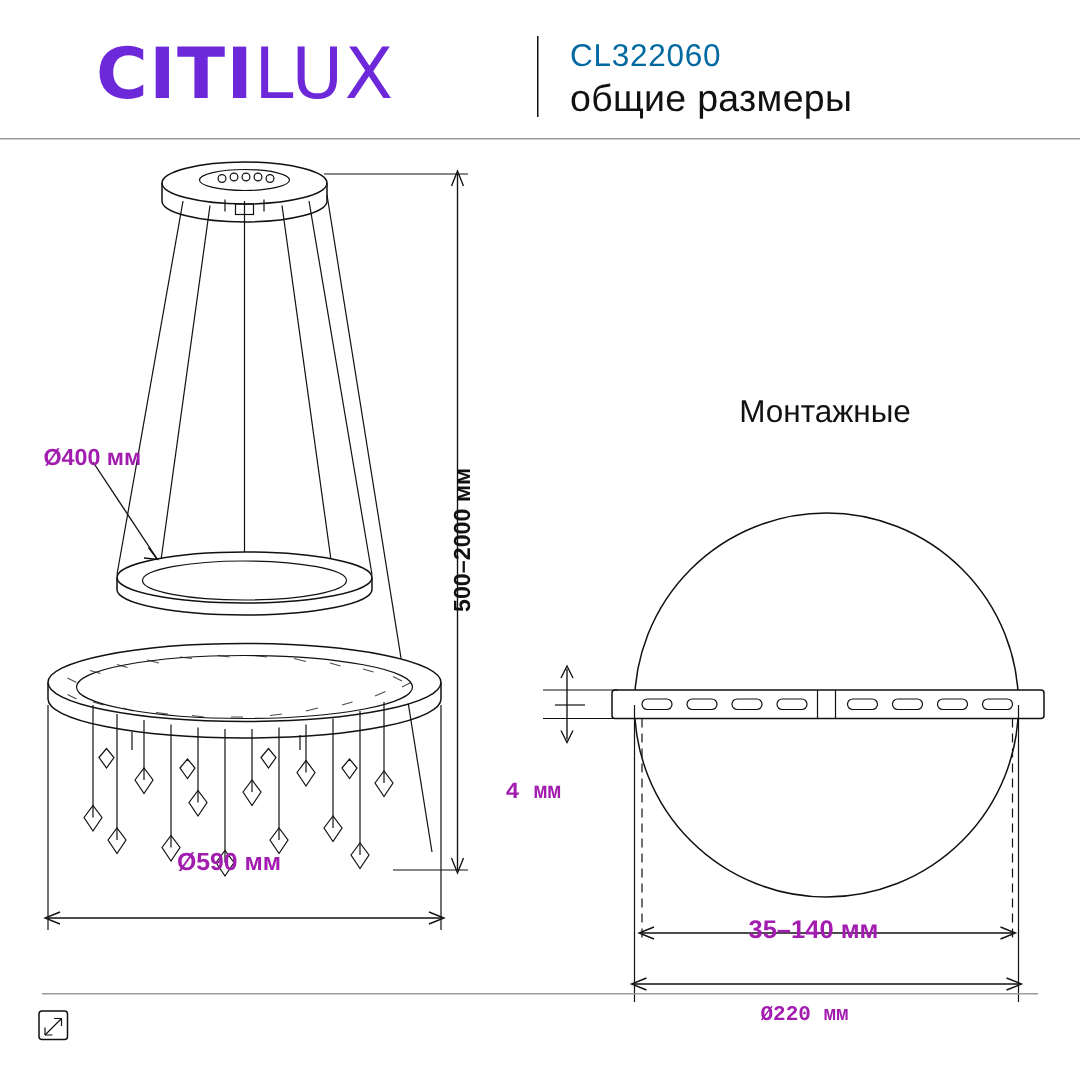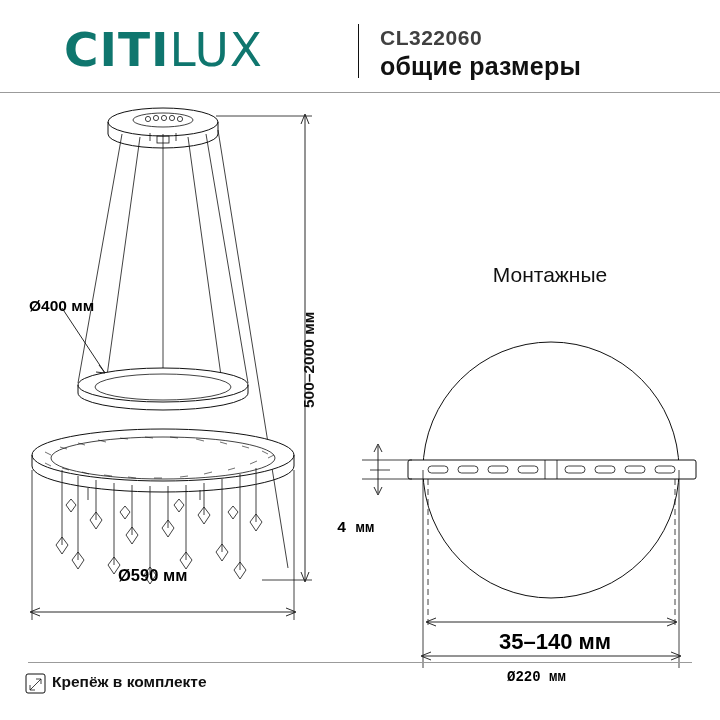--- a/index.html
+++ b/index.html
@@ -14,43 +14,43 @@
   .sheet{position:absolute;inset:0;}
 
   
   .header{position:absolute;left:0;top:0;width:720px;height:92px;}
   .logo{
     position:absolute;left:64px;top:22px;
     font-family:"DejaVu Sans", sans-serif;
     font-weight:bold;
     font-size:47px;
     letter-spacing:1px;
-    color:#0f766e;
+    color:#6d28d9;
     white-space:nowrap;
     text-align:right;
   }
   .logo .thin{font-weight:normal;}
   .hdr-divider{
     position:absolute;left:358px;top:24px;
     width:1px;height:54px;background:#111;
   }
   .hdr-code{
     position:absolute;left:380px;top:26px;
-    font-size:21px;font-weight:bold;color:#404040;letter-spacing:.5px;
+    font-size:21px;font-weight:normal;color:#0369a1;letter-spacing:.5px;
   }
   .hdr-sub{
     position:absolute;left:380px;top:52px;
-    font-size:25px;color:#111;letter-spacing:.2px;font-weight:bold;
+    font-size:25px;color:#111;letter-spacing:.2px;
   }
   .hdr-rule{
     position:absolute;left:0;top:92px;width:720px;height:1px;background:#9b9b9b;
   }
 
   
-  .lbl{position:absolute;font-size:15.5px;color:#000000;white-space:nowrap;}
+  .lbl{position:absolute;font-size:15.5px;color:#a21caf;white-space:nowrap;}
   .lbl.b{font-weight:bold;}
   .vert{
     position:absolute;
     font-size:15.5px;font-weight:bold;color:#111;white-space:nowrap;
     transform-origin:0 0;
     transform:rotate(-90deg);
   }
   .title2{
     position:absolute;font-size:21px;color:#111;text-align:center;white-space:nowrap;
   }
@@ -228,26 +228,25 @@
     <g>
       <path class="ln-thin" d="M423 470 L423 668"></path>
       <path class="ln-thin" d="M679 470 L679 668"></path>
       <path class="ln-dim" d="M423 656 L679 656"></path>
       <path class="ln-dim" d="M431 652 L421 656 L431 660"></path>
       <path class="ln-dim" d="M671 652 L681 656 L671 660"></path>
     </g>
   </svg>
 
   <div class="lbl b" style="left:337px;top:519px;font-family:Liberation Mono, monospace;">4 мм</div>
-  <div class="lbl b" style="left:499px;top:629px;font-size:22px;">35–140 мм</div>
+  <div class="lbl b" style="left:499px;top:610px;font-size:17px;">35–140 мм</div>
   <div class="lbl b" style="left:507px;top:669px;font-size:14px;font-family:Liberation Mono, monospace;">Ø220 мм</div>
 
   <div class="footer-rule"></div>
   <svg width="720" height="720">
     <g>
       <rect class="ln" x="26" y="674" width="19" height="19" rx="2"></rect>
       <path class="ln-thin" d="M30 690 L41 679 M41 679 L41 684 M41 679 L36 679"></path>
       <path class="ln-thin" d="M30 690 L30 685 M30 690 L35 690"></path>
     </g>
   </svg>
-  <div class="foot-txt">Крепёж в комплекте</div>
 
 </div>
 
 </body></html>

